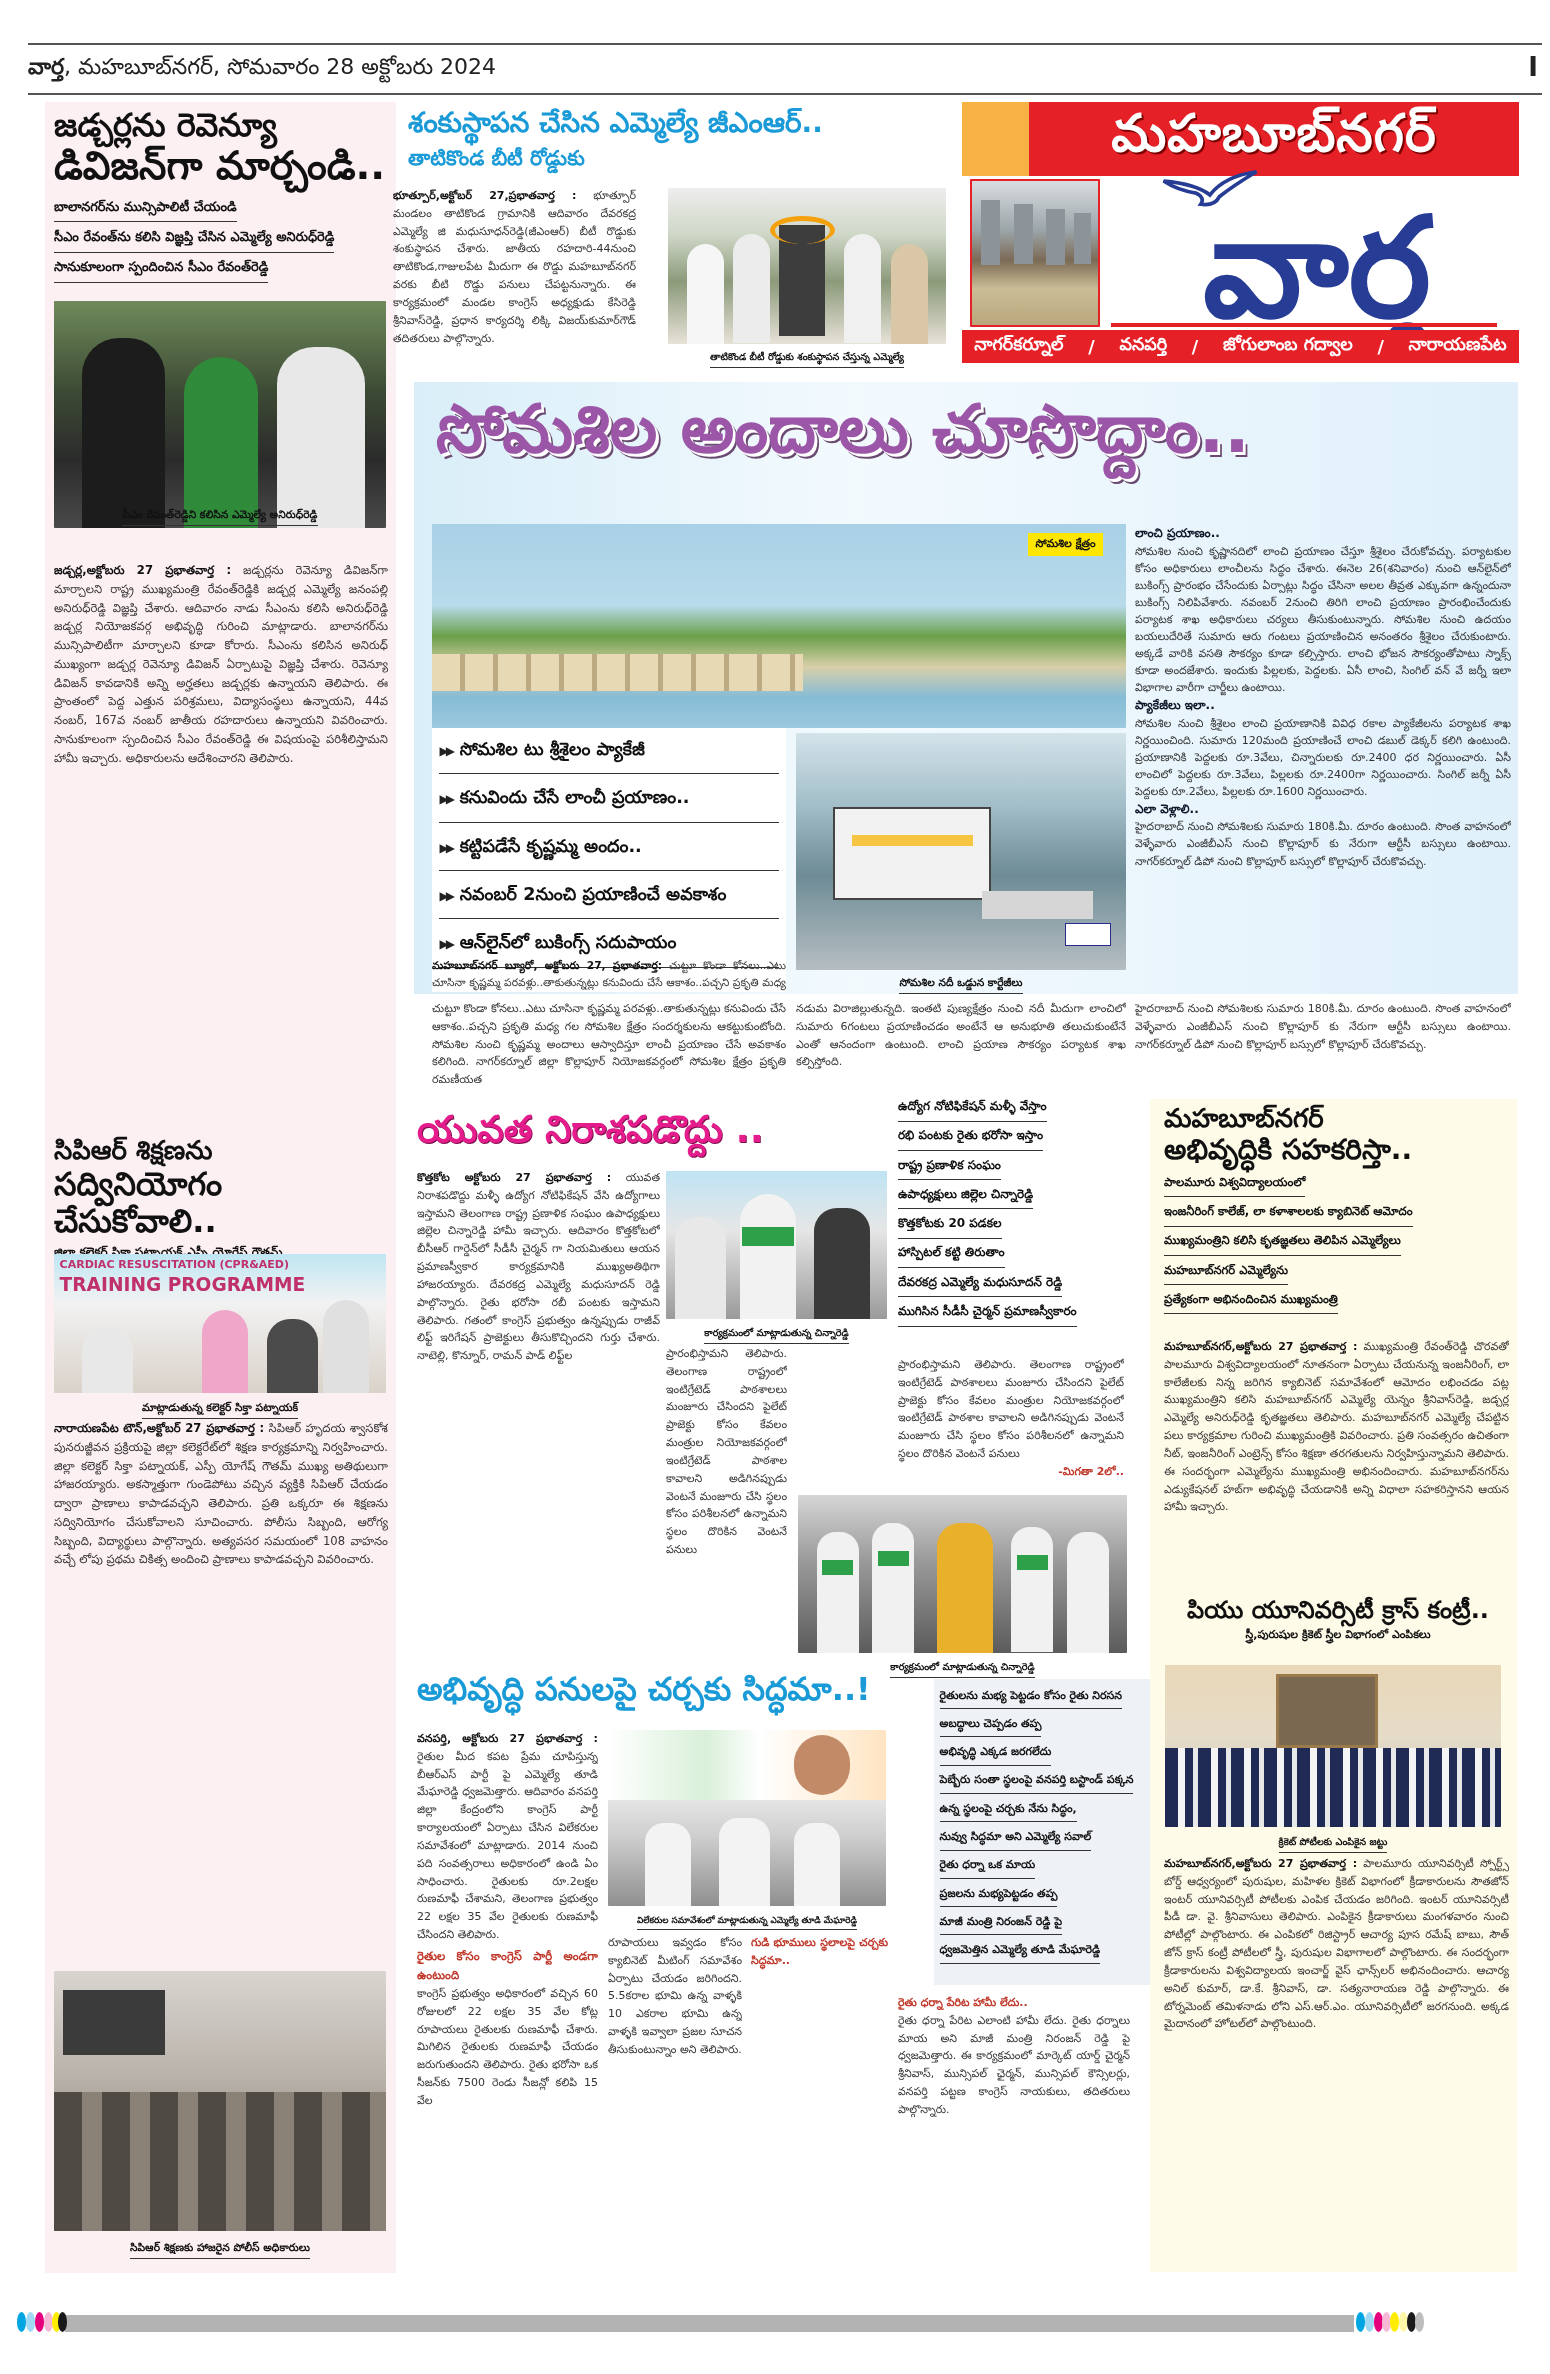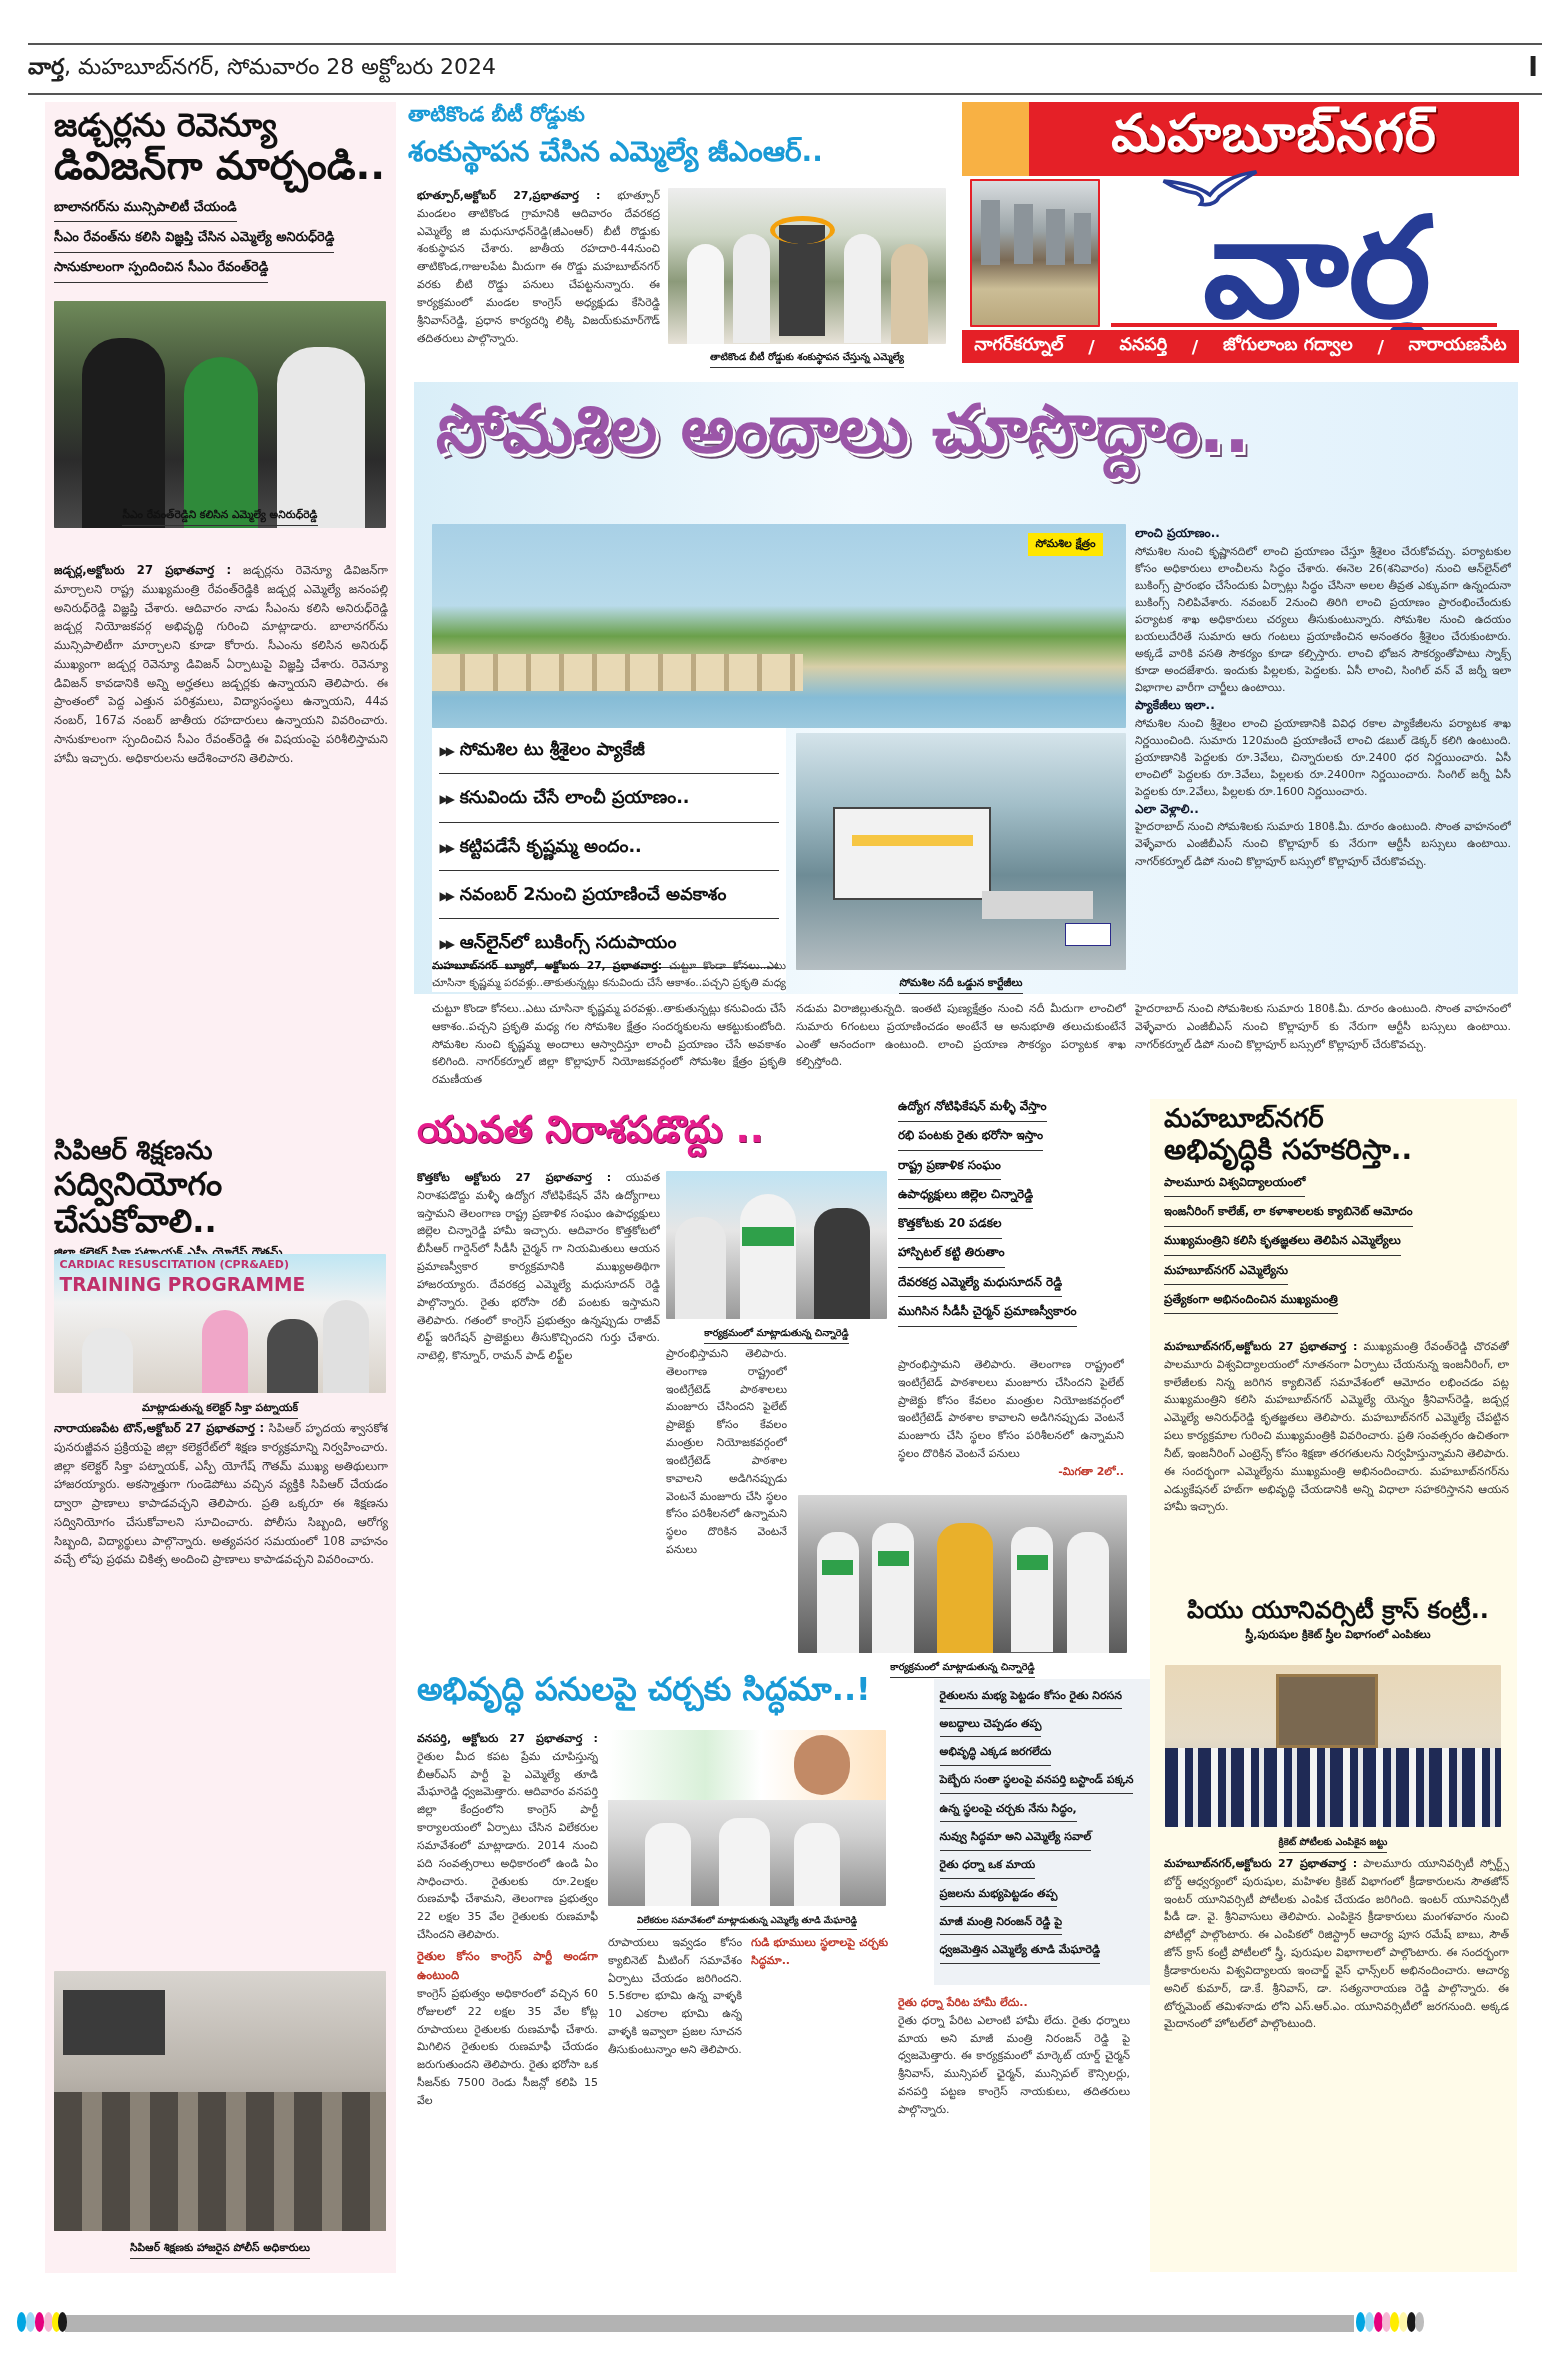--- a/index.html
+++ b/index.html
@@ -86,24 +86,24 @@
 </div>
 <div class="photo" style="left:54px; top:1971px; width:332px; height:260px; background: linear-gradient(180deg,#d8d4cf 0%, #b9b3ab 40%, #6f6a64 100%);">
   <div style="position:absolute; left:9.3px; top:18.6px; width:102px; height:65px; background:#3b3b3b;"></div>
   <div style="position:absolute; left:0; right:0; bottom:0; height:139px; background: repeating-linear-gradient(90deg,#4f4a44 0 28px,#8a8276 28px 48px);"></div>
 </div>
 <div class="abs" style="left:54px; top:2237px; width:332px; text-align:center;">
   <span class="caption">సిపిఆర్ శిక్షణకు హాజరైన పోలీస్ అధికారులు</span>
 </div>
 
 <div class="abs" style="left:408px; top:102px; width:538px;">
+  <div class="blue-head" style="font-size:28px; margin-top:3.7px;">శంకుస్థాపన చేసిన ఎమ్మెల్యే జీఎంఆర్..</div>
   <div class="blue-head" style="font-size:20.4px;">తాటికొండ బీటీ రోడ్డుకు</div>
-  <div class="blue-head" style="font-size:28px; margin-top:3.7px;">శంకుస్థాపన చేసిన ఎమ్మెల్యే జీఎంఆర్..</div>
-</div>
-<div class="abs body-text" style="left:417px; top:187px; width:243px; height:176px; overflow:hidden; font-size:11px;">
+</div>
+<div class="abs body-text" style="left:393px; top:187px; width:243px; height:176px; overflow:hidden; font-size:11px;">
   <b>భూత్పూర్,అక్టోబర్ 27,ప్రభాతవార్త :</b> <span>భూత్పూర్ మండలం తాటికొండ గ్రామానికి ఆదివారం దేవరకద్ర ఎమ్మెల్యే జి మధుసూధన్‌రెడ్డి(జీఎంఆర్) బీటీ రొడ్డుకు శంకుస్థాపన చేశారు. జాతీయ రహదారి-44నుంచి తాటికొండ,గాజులపేట మీదుగా ఈ రొడ్డు మహబూబ్‌నగర్ వరకు బీటి రొడ్డు పనులు చేపట్టనున్నారు. ఈ కార్యక్రమంలో మండల కాంగ్రెస్ అధ్యక్షుడు కేసిరెడ్డి శ్రీనివాస్‌రెడ్డి, ప్రధాన కార్యదర్శి లిక్కి విజయ్‌కుమార్‌గౌడ్ తదితరులు పాల్గొన్నారు.</span>
 </div>
 <div class="photo" style="left:668px; top:188px; width:278px; height:156px; background: linear-gradient(180deg,#eeeeee 0%, #cfd7c7 30%, #8c9a7a 60%, #e7e2d8 100%);">
   <div style="position:absolute; left:111px; top:37px; width:46px; height:111px; background:#3d3d3d;"></div>
   <div style="position:absolute; left:102px; top:28px; width:65px; height:28px; border-radius:50%; border:5.6px solid #f4a10c; border-bottom:none;"></div>
   <div style="position:absolute; left:18.6px; top:56px; width:37px; height:100px; background:#f6f6f6; border-radius:18.6px 18.6px 0 0;"></div>
   <div style="position:absolute; left:65px; top:46px; width:37px; height:109px; background:#ececec; border-radius:18.6px 18.6px 0 0;"></div>
   <div style="position:absolute; left:176px; top:46px; width:37px; height:109px; background:#f0f0f0; border-radius:18.6px 18.6px 0 0;"></div>
   <div style="position:absolute; left:223px; top:56px; width:37px; height:100px; background:#d9c7a7; border-radius:18.6px 18.6px 0 0;"></div>
 </div>

